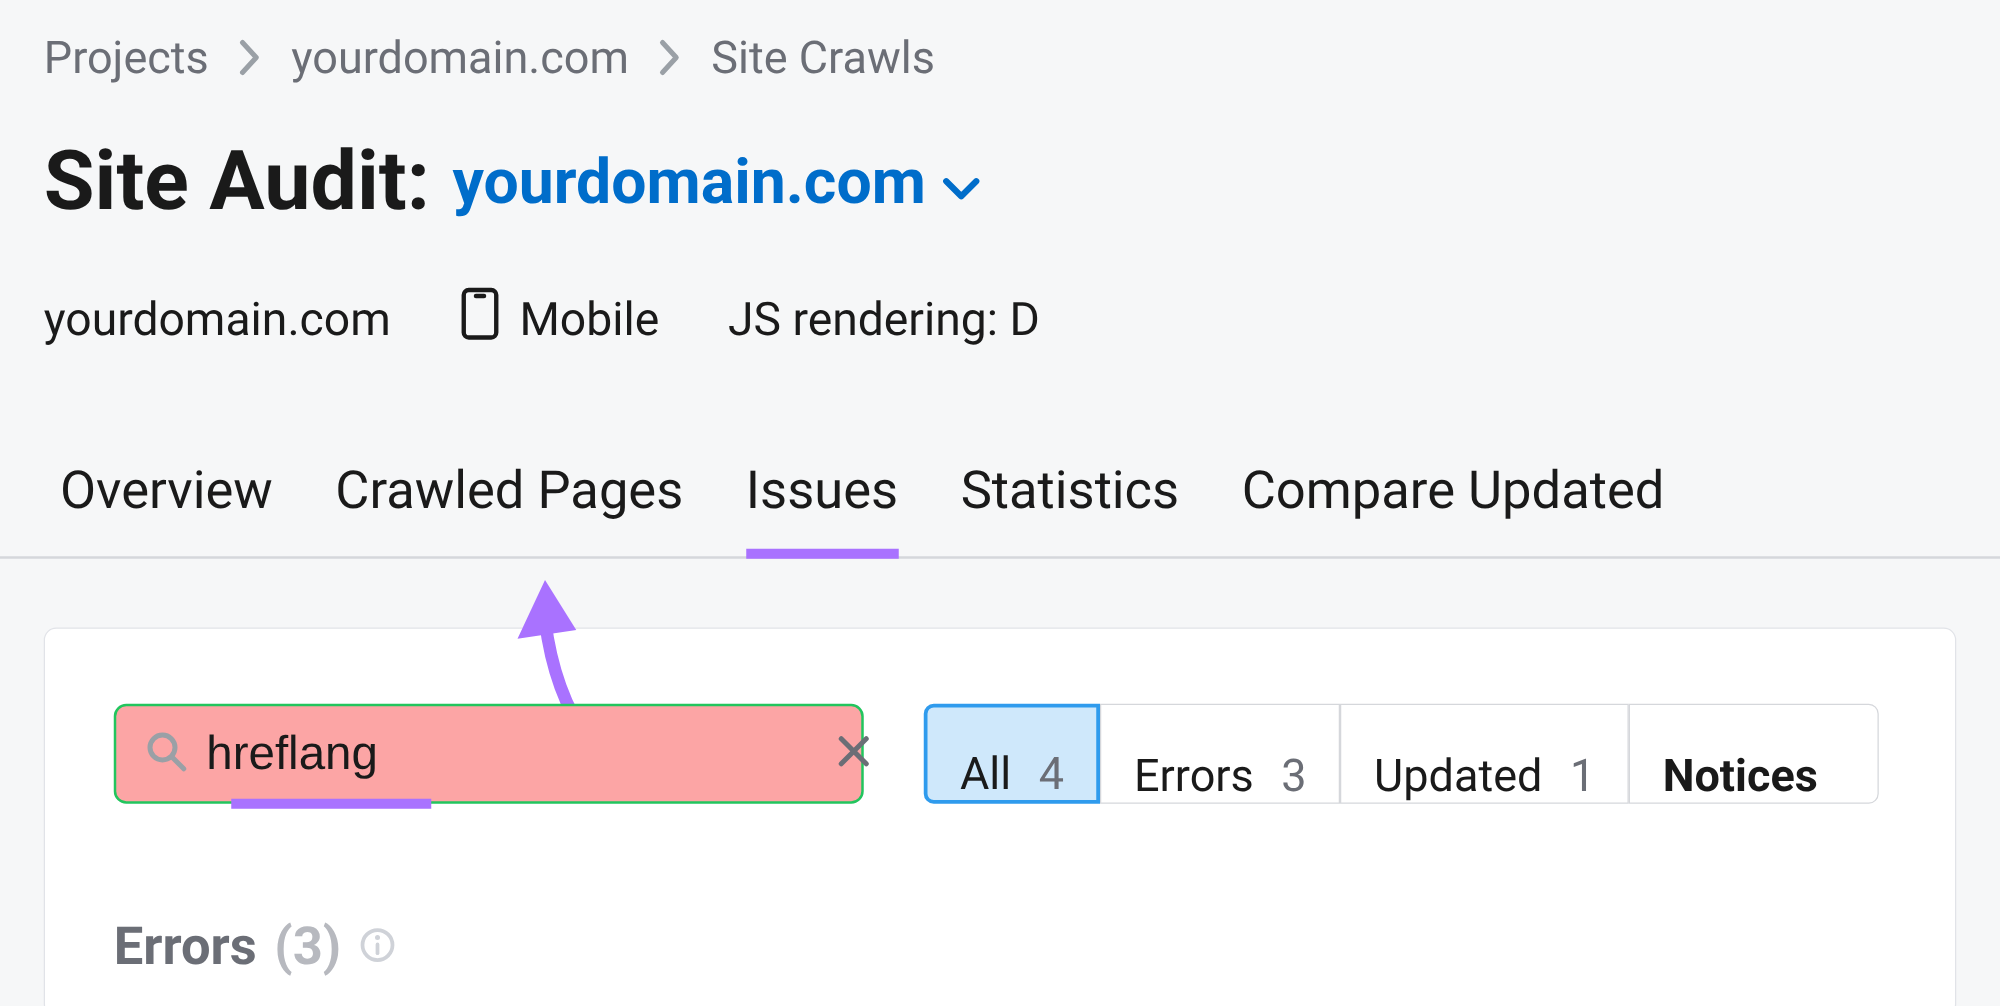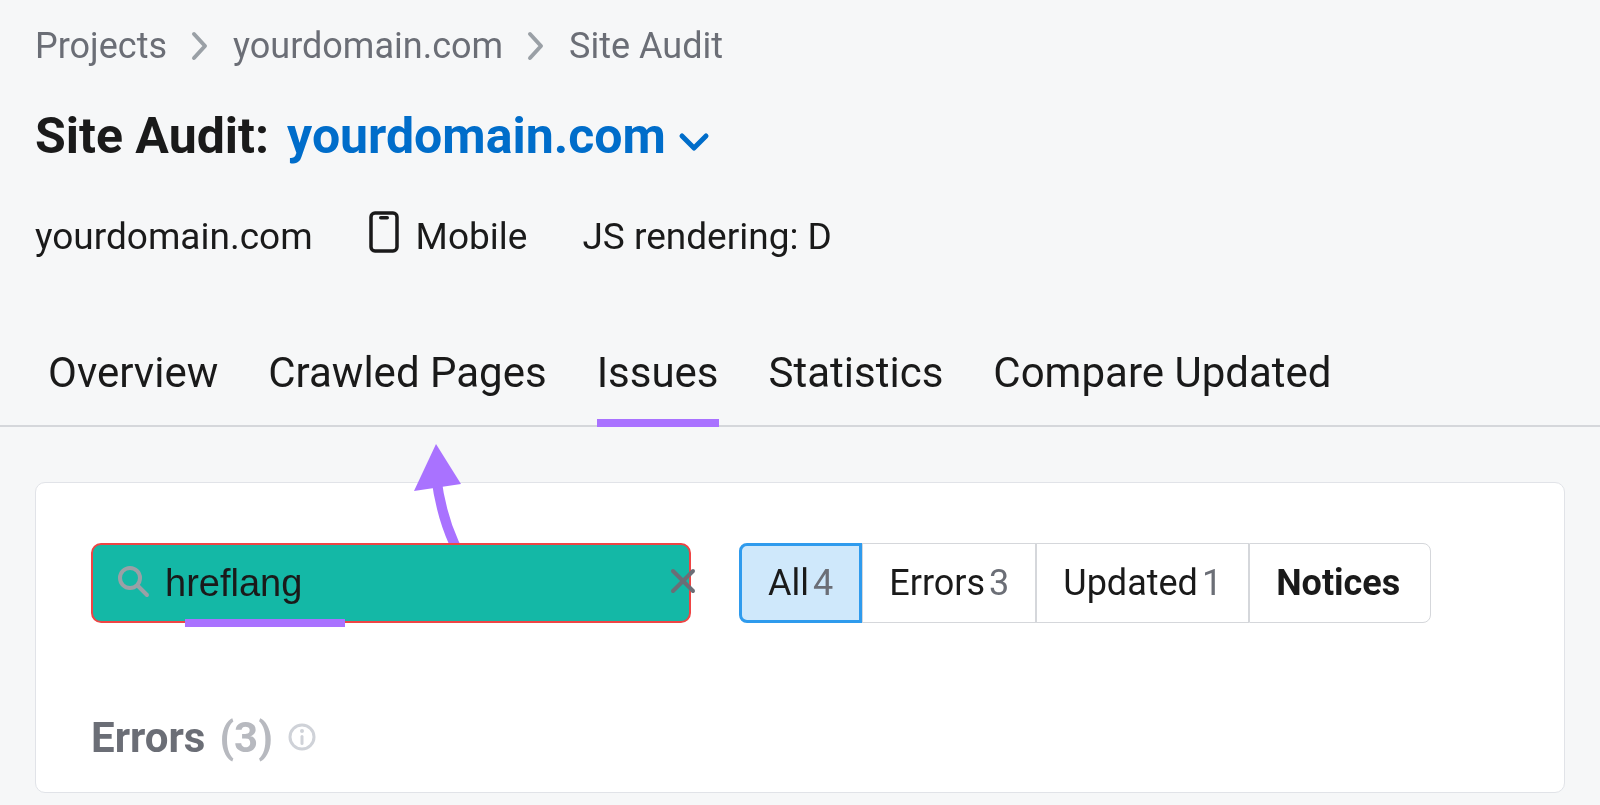--- a/index.html
+++ b/index.html
@@ -31,21 +31,21 @@
     color: #9aa0a6;
   }
   
   .title-row {
     display: flex;
     align-items: center;
     gap: 18px;
     margin-bottom: 45px;
   }
   .title-prefix {
-    font-size: 50px;
+    font-size: 66px;
     font-weight: 700;
     color: #1a1a1a;
   }
   .title-domain {
     font-size: 50px;
     font-weight: 700;
     color: #006dca;
     display: inline-flex;
     align-items: center;
     gap: 12px;
@@ -100,24 +100,24 @@
     gap: 48px;
     margin-bottom: 90px;
     white-space: nowrap;
   }
   
   .search-wrap {
     display: flex;
     align-items: center;
     width: 600px;
     height: 80px;
-    border: 2px solid #ef4444;
+    border: 2px solid #22c55e;
     border-radius: 10px;
     padding: 0 22px;
-    background: #14b8a6;
+    background: #fca5a5;
     position: relative;
   }
   .search-icon { color: #9aa0a6; flex: none; }
   .search-input {
     flex: 1;
     border: none;
     outline: none;
     font-size: 38px;
     color: #1a1a1a;
     padding: 0 14px;
@@ -134,22 +134,22 @@
   }
   
   .pills {
     display: flex;
     align-items: stretch;
     height: 80px;
     border-radius: 8px;
   }
   .pill {
     display: inline-flex;
-    align-items: center;
-    gap: 4px;
+    align-items: flex-end;
+    gap: 22px;
     padding: 0 26px;
     font-size: 36px;
     color: #1a1a1a;
     border: 1px solid #d5d7db;
     background: #fff;
     cursor: pointer;
   }
   .pill:first-child { border-top-left-radius: 8px; border-bottom-left-radius: 8px; }
   .pill:last-child { border-top-right-radius: 8px; border-bottom-right-radius: 8px; font-weight: bold; }
   .pill .count { color: #6b6e76; }
@@ -189,21 +189,21 @@
       <svg width="20" height="30" viewBox="0 0 20 30" fill="none">
           <path d="M4 3 L15 15 L4 27" stroke="currentColor" stroke-width="4" stroke-linecap="round" stroke-linejoin="round"></path>
         </svg>
     </span>
     <span class="crumb">yourdomain.com</span>
     <span class="bc-chevron">
       <svg width="20" height="30" viewBox="0 0 20 30" fill="none">
           <path d="M4 3 L15 15 L4 27" stroke="currentColor" stroke-width="4" stroke-linecap="round" stroke-linejoin="round"></path>
         </svg>
     </span>
-    <span class="crumb">Site Audit</span>
+    <span class="crumb">Site Crawls</span>
   </nav>
 
   <div class="title-row">
     <span class="title-prefix">Site Audit:</span>
     <span class="title-domain">
       <span>yourdomain.com</span>
       <span class="title-chevron">
         <svg width="32" height="22" viewBox="0 0 32 22" fill="none">
             <path d="M4 5 L16 17 L28 5" stroke="currentColor" stroke-width="5" stroke-linecap="round" stroke-linejoin="round"></path>
           </svg>

